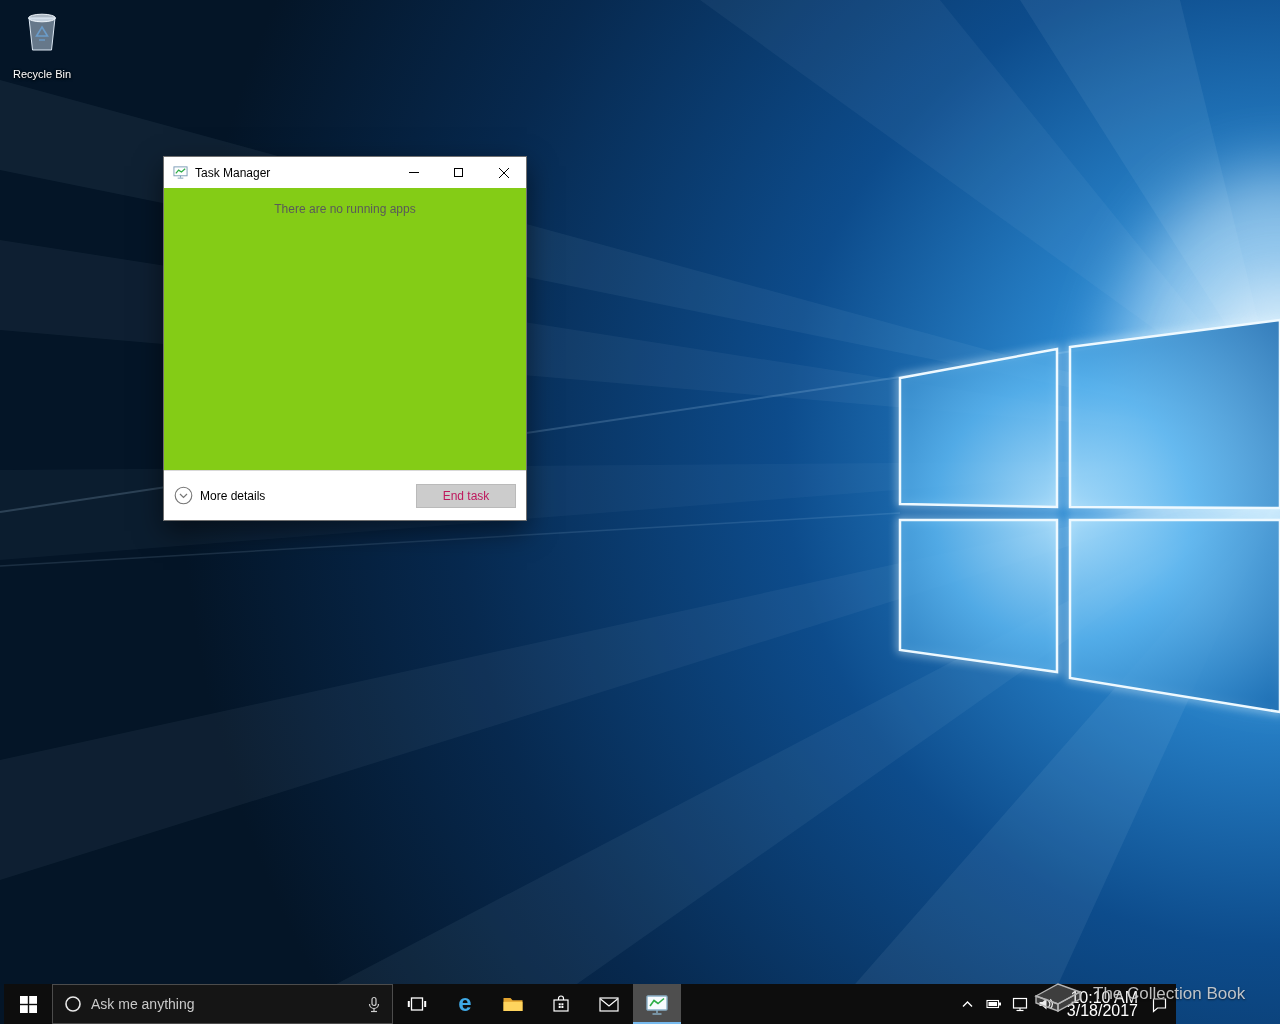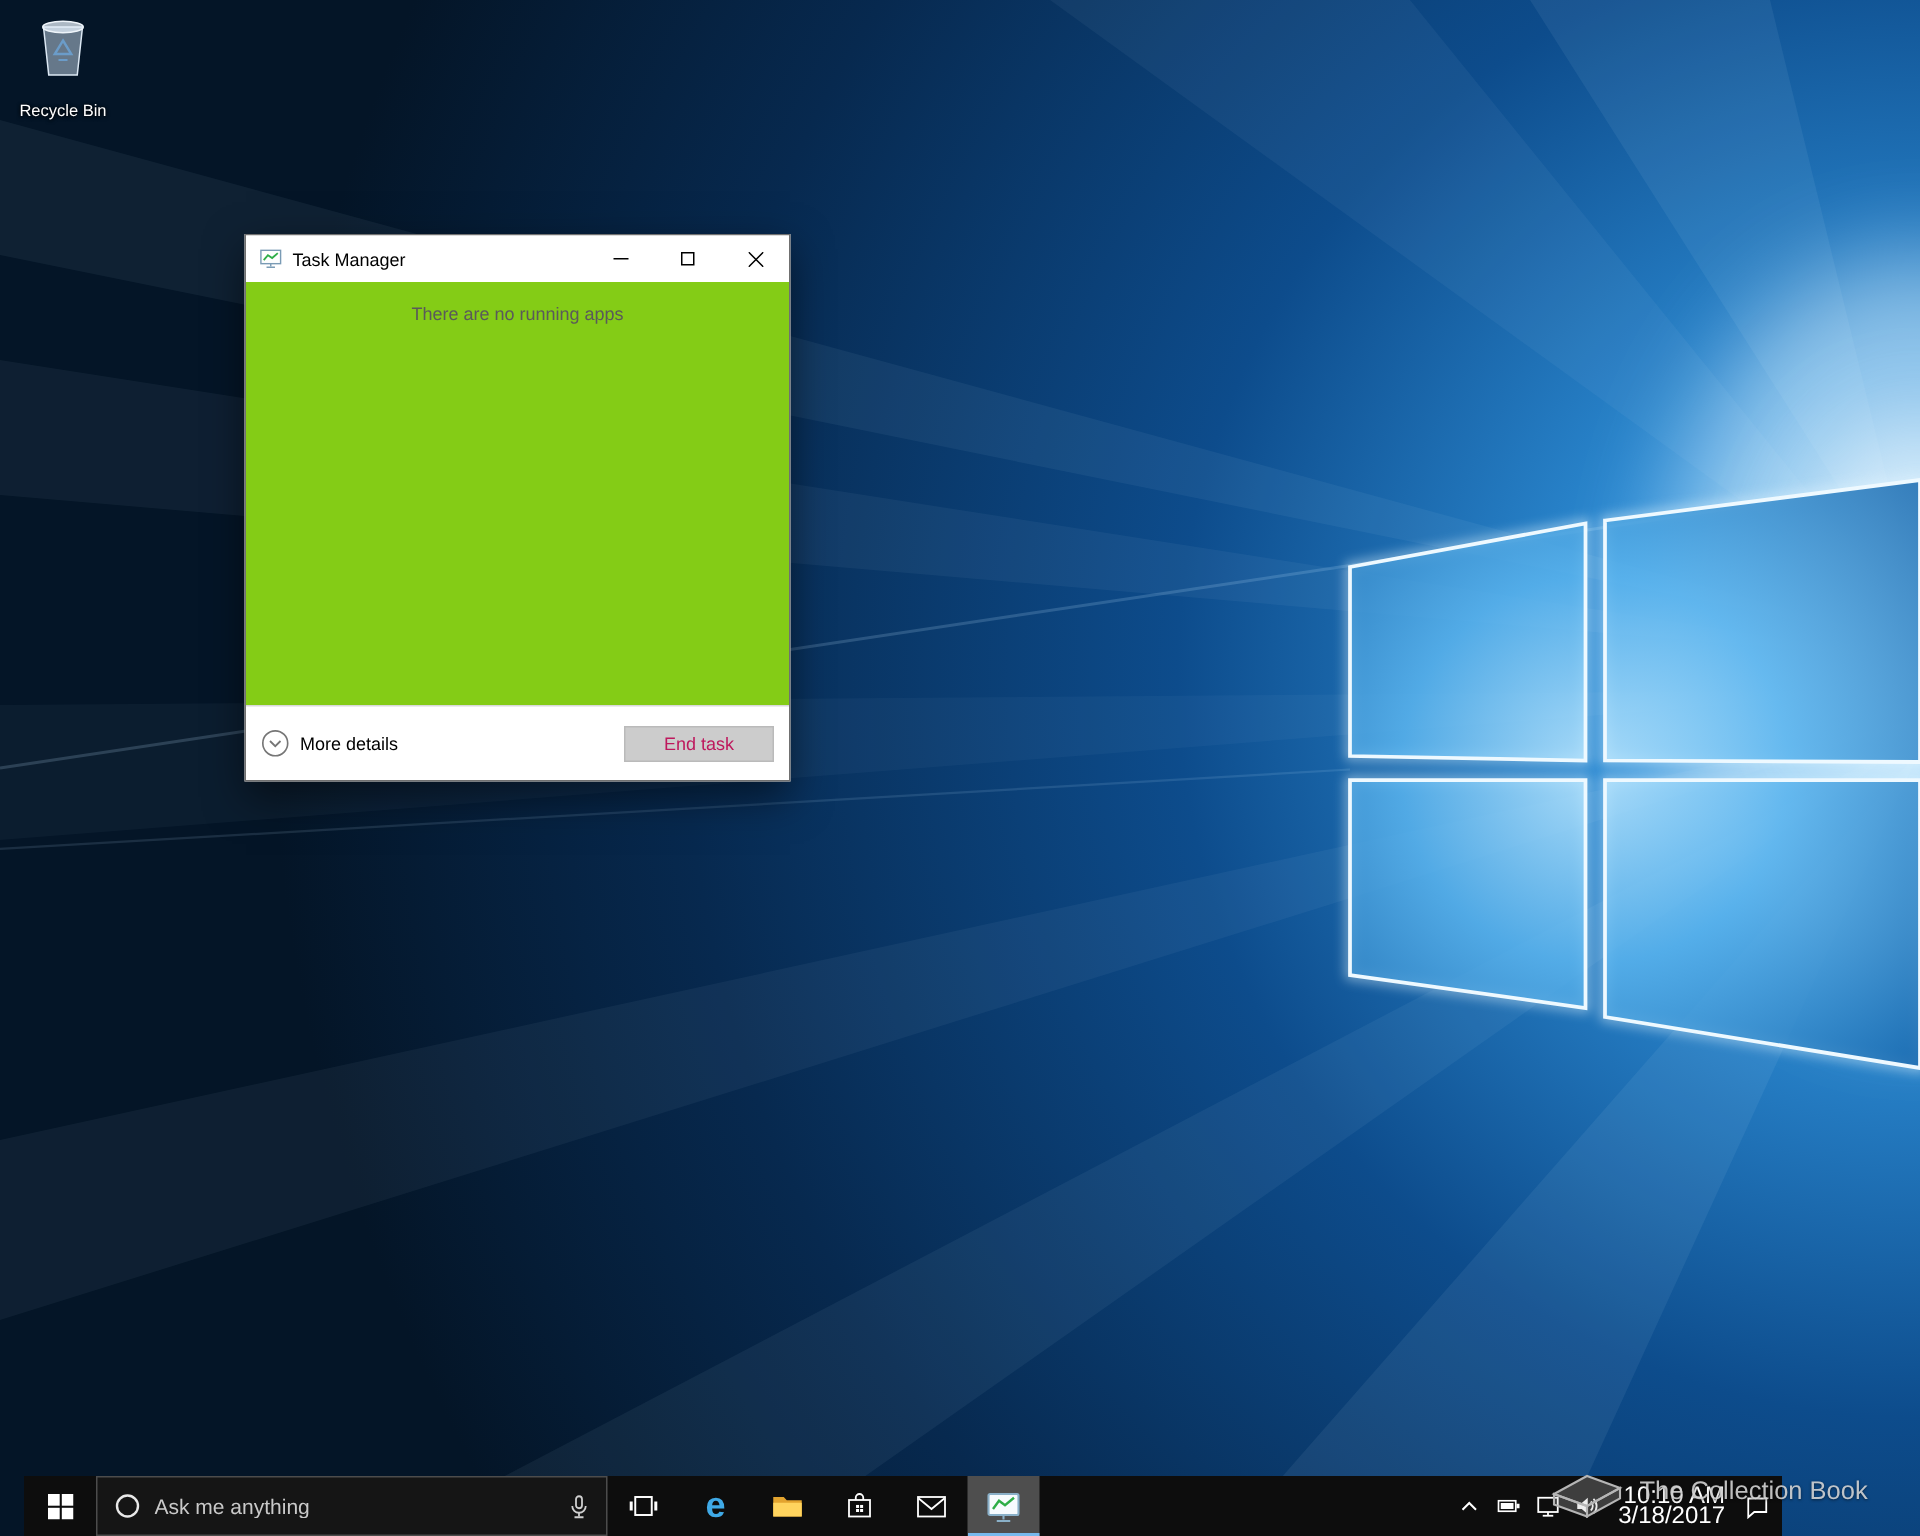--- a/index.html
+++ b/index.html
@@ -26,21 +26,21 @@
   .min-glyph { width:10px; height:1px; background:#000; display:block; }
   .max-glyph { width:9px; height:9px; border:1px solid #000; display:block; }
   .tm-content { flex:1 1 auto; position:relative; background:#84cc16; }
   .empty-msg { position:absolute; top:14px; left:0; width:100%; text-align:center; font-size:12px; color:#5a5a5a; }
   .tm-footer { flex:0 0 50px; border-top:1px solid #d9d9d9; display:flex; align-items:center; padding:0 10px; background:#fff; }
   .more-details { display:flex; align-items:center; gap:7px; font-size:12px; color:#000; cursor:pointer; }
   .end-task { margin-left:auto; width:100px; height:24px; background:#cccccc; border:1px solid #bababa;
     color:#be185d; font-size:12px; display:flex; align-items:center; justify-content:center; }
 
   
-  .taskbar { position:absolute; left:16px; bottom:0; width:1172px; height:40px; background:#0d0d0d;
+  .taskbar { position:absolute; left:4px; bottom:0; width:1172px; height:40px; background:#0d0d0d;
     display:flex; align-items:stretch; z-index:5; }
   .tb-btn { width:48px; display:flex; align-items:center; justify-content:center; flex:0 0 auto; }
   .tb-btn.active { background:rgba(255,255,255,.27); box-shadow:inset 0 -2px 0 #76b9ed; }
   .search-box { flex:0 0 341px; display:flex; align-items:center; gap:9px; padding:0 9px 0 11px;
     background:#151515; border:1px solid #4c4c4c; }
   .search-box input { flex:1; background:transparent; border:none; outline:none; color:#d4d4d4;
     font-size:14px; font-family:inherit; }
   .search-box input::placeholder { color:#c9c9c9; opacity:1; }
   .tb-spacer { flex:1 1 auto; }
   .tray { display:flex; align-items:center; padding-right:4px; flex:0 0 auto; }

